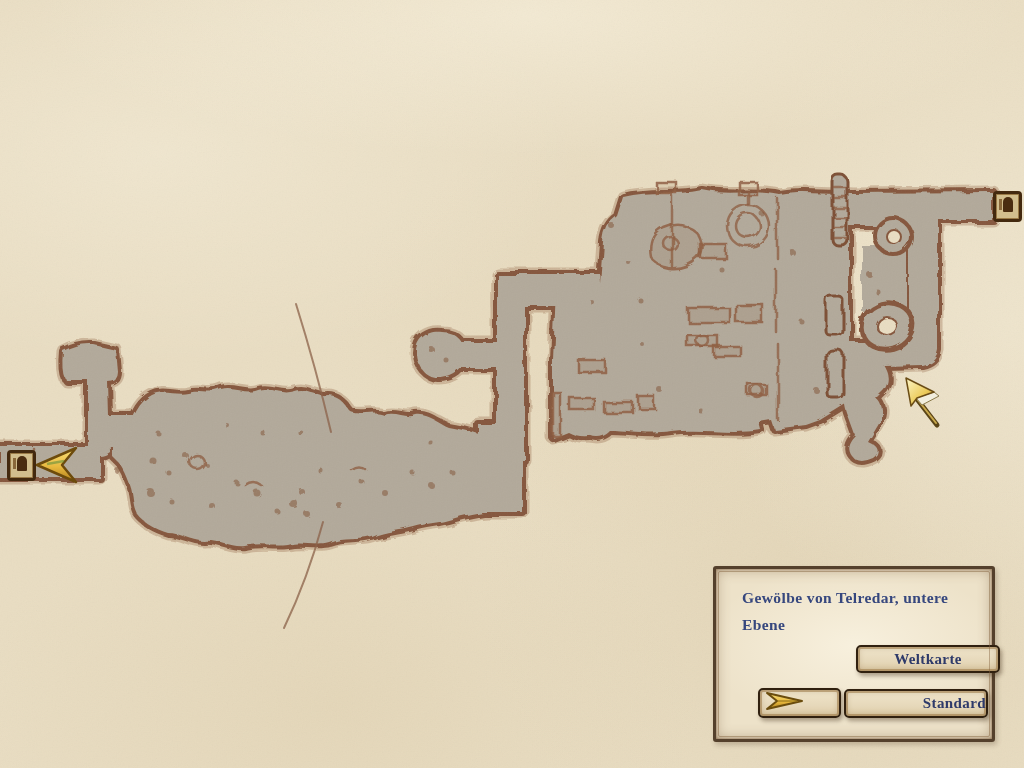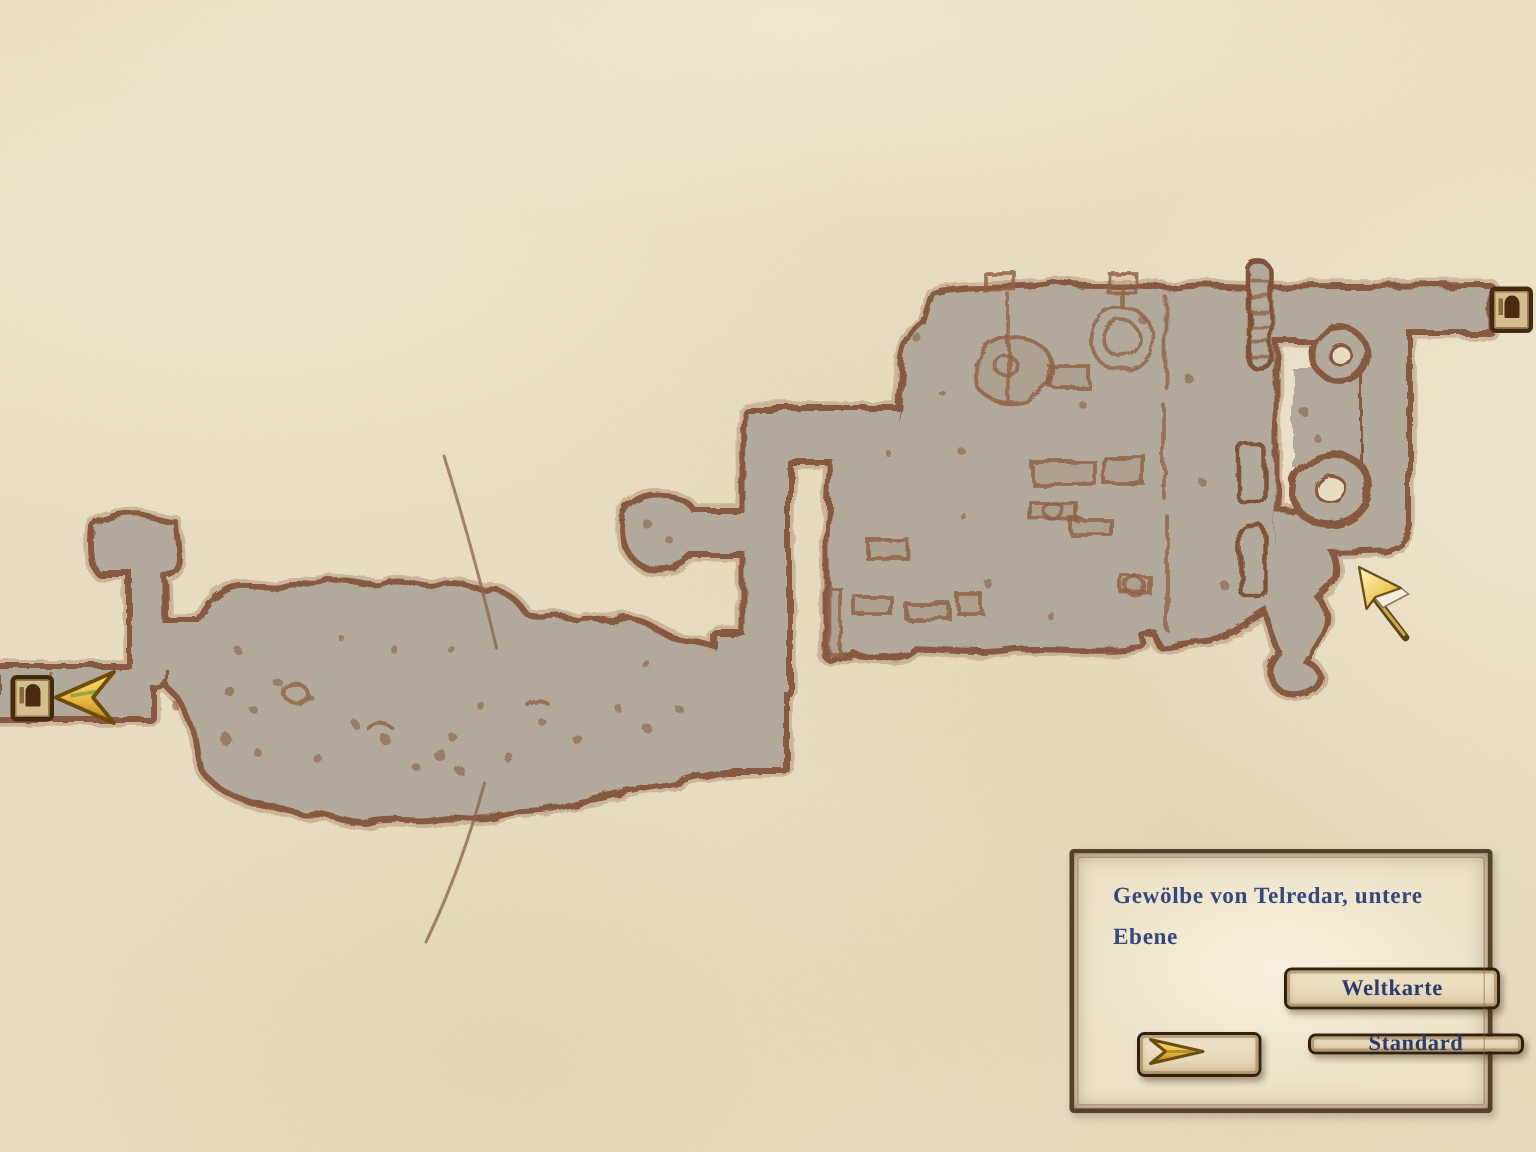--- a/index.html
+++ b/index.html
@@ -40,21 +40,21 @@
   #panel::after{content:"";position:absolute;left:2px;top:2px;right:2px;bottom:2px;
     border:1px solid rgba(130,98,62,.45);border-radius:2px;pointer-events:none;}
   .panel-title{position:absolute;left:26px;top:15px;width:240px;
     font-size:15.5px;font-weight:bold;line-height:27px;color:#36477e;letter-spacing:.4px;}
   .obtn{position:absolute;display:flex;align-items:center;justify-content:center;box-sizing:border-box;
     border:2px solid #30200f;border-radius:5px;cursor:pointer;
     background:linear-gradient(180deg,#f0e5cb,#e6d8ba 60%,#dcc9a4);
     box-shadow:inset 0 0 0 2px rgba(156,120,70,.55), inset 0 0 6px rgba(120,90,50,.35), 2px 3px 4px rgba(60,40,20,.4);
     color:#2e3a6a;font-weight:bold;font-size:15px;letter-spacing:.4px;font-family:"Liberation Serif",serif;margin-left:16px;}
   #btn-world{left:124px;top:76px;width:144px;height:28px;}
-  #btn-standard{left:140px;top:120px;width:144px;height:14px;}
+  #btn-standard{left:112px;top:120px;width:144px;height:29px;justify-content:flex-end;}
   #btn-arrow{left:26px;top:119px;width:83px;height:30px;}
 </style>
 </head>
 <body>
 
 <div id="screen">
 
   <svg width="1024" height="768">
     <defs>
       <filter id="rough" x="-5%" y="-5%" width="110%" height="110%">

